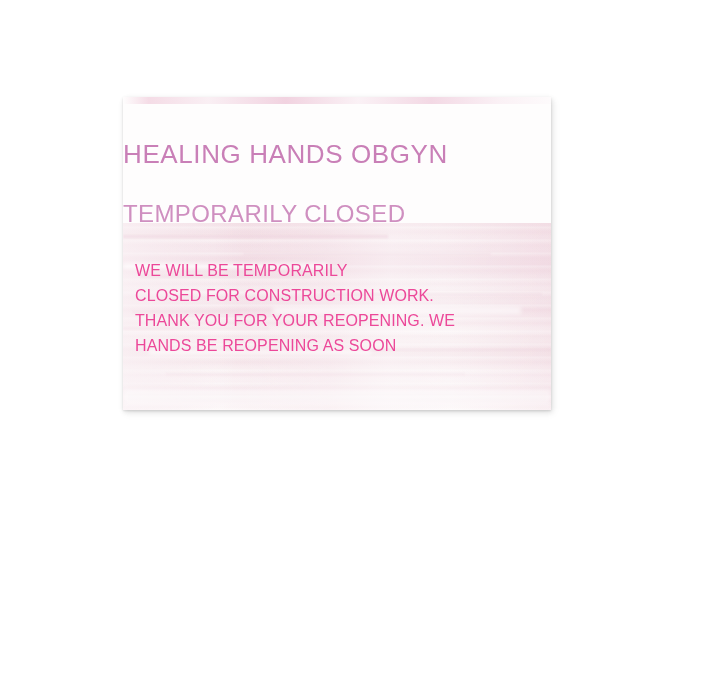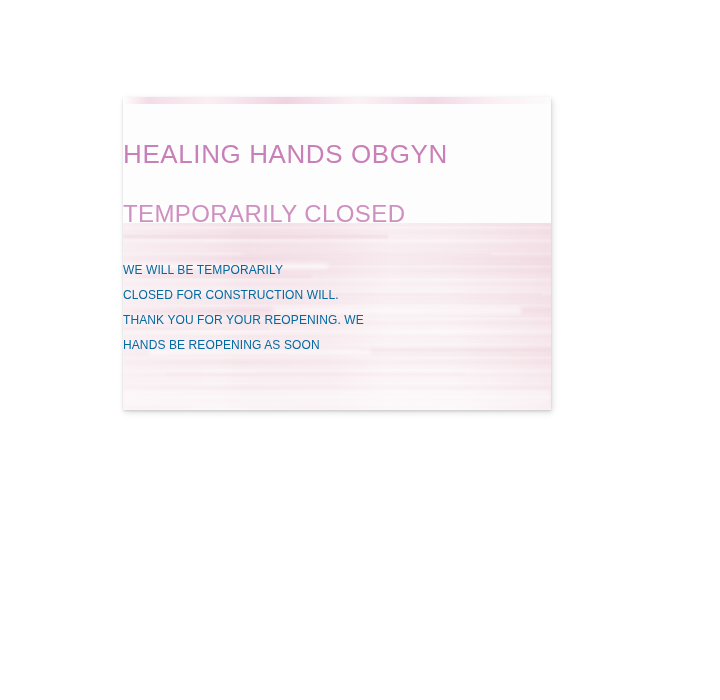--- a/index.html
+++ b/index.html
@@ -167,28 +167,28 @@
     font-size: 24px;
     font-weight: 500;
     letter-spacing: 0.4px;
     color: #cf8fc0;
     white-space: nowrap;
     margin-top: 17px;
   }
 
   #notice-body {
     position: absolute;
-    left: 0;
+    left: 12px;
     right: 0;
     top: 161px;
-    font-size: 12px;
+    font-size: 16px;
     font-weight: 500;
     line-height: 25px;
     letter-spacing: 0.1px;
-    color: #0369a1;
+    color: #ec4899;
   }
   #notice-body .notice-line {
     display: block;
     white-space: nowrap;
   }
 </style>
 </head>
 <body>
 
 <div id="stage">
@@ -218,21 +218,21 @@
     </div>
 
     <div class="card-content">
 
       <div id="business-name">HEALING HANDS OBGYN</div>
 
       <div id="closure-status">TEMPORARILY CLOSED</div>
 
       <div id="notice-body">
         <span class="notice-line">WE WILL BE TEMPORARILY</span>
-        <span class="notice-line">CLOSED FOR CONSTRUCTION WILL.</span>
+        <span class="notice-line">CLOSED FOR CONSTRUCTION WORK.</span>
         <span class="notice-line">THANK YOU FOR YOUR REOPENING. WE</span>
         <span class="notice-line">HANDS BE REOPENING AS SOON</span>
       </div>
 
     </div>
 
   </div>
 
 </div>
 

